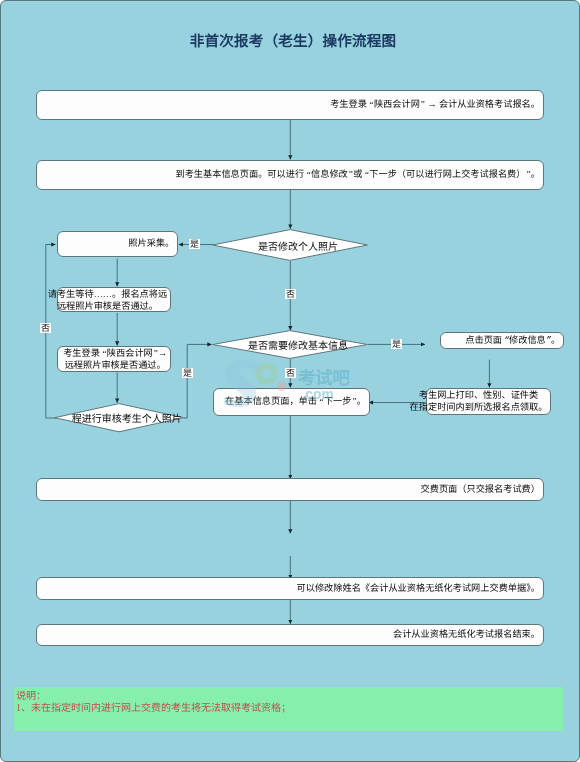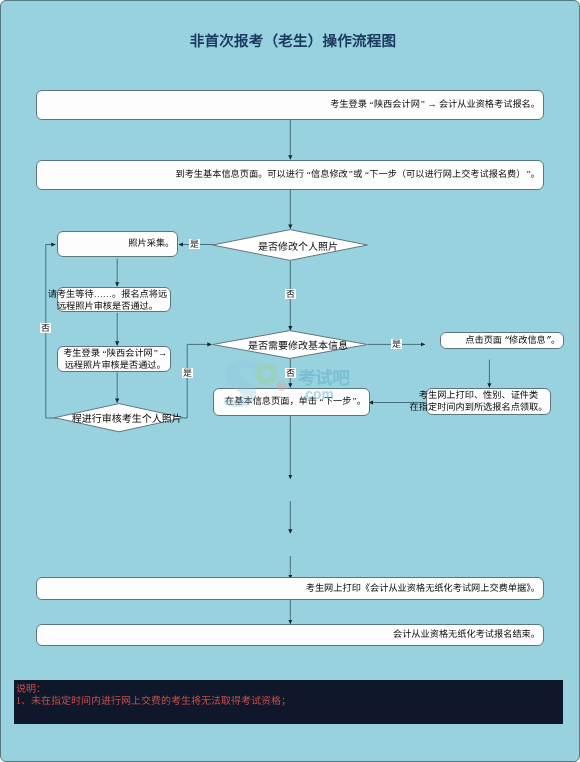--- a/index.html
+++ b/index.html
@@ -19,22 +19,22 @@
   .q.qr{text-align:left;}
   .ml{display:block;white-space:nowrap;}
   .ml > i{display:block;font-style:normal;}
   .dia{position:absolute;}
   .dia > svg{position:absolute;left:0;top:0;overflow:visible;}
   .dia > span{position:absolute;left:8px;top:0;width:100%;height:100%;
             display:flex;align-items:center;justify-content:center;
             font-size:10px;color:#0a0a0a;}
   .lbl{position:absolute;background:#fff;font-size:9px;line-height:10px;
        color:#111;text-align:center;}
-  #note{position:absolute;background:#0f172a;border:0;
-        font-size:10px;color:#c0504d;line-height:11.6px;box-sizing:border-box;}
+  #note{position:absolute;background:#86efac;border:0;
+        font-size:10px;color:#c0504d;line-height:11.6px;box-sizing:border-box;margin-top:7px;}
   #note div{white-space:nowrap;}
   #note div span{display:inline-block;}
   #lines{position:absolute;left:0;top:0;width:580px;height:762px;pointer-events:none;}
   #wm{position:absolute;left:0;top:0;width:580px;height:762px;z-index:5;pointer-events:none;}
 </style>
 </head>
 <body>
 <div id="root">
 
 <div id="panel"></div>
@@ -134,24 +134,27 @@
   <span class="ml">
         <i>考生网上打印、性别、证件类</i>
         <i>在指定时间内到所选报名点领取。</i>
       </span>
     </div>
 
 <div class="box" style="left:212.5px;top:388.3px;width:157.5px;height:27.7px;">
   <span>在基本信息页面，单击<i class="q ql">“</i>下一步<i class="q qr">”</i>。</span>
     </div>
 
+<div class="box" style="left:36px;top:478.3px;width:508px;height:23px;">
+  <span>交费页面（只交报名考试费）</span>
+    </div>
 
 
 <div class="box" style="left:36px;top:577.3px;width:508px;height:22.5px;">
-  <span>考生网上打印《会计从业资格无纸化考试网上交费单据》。</span>
+  <span>可以修改除姓名《会计从业资格无纸化考试网上交费单据》。</span>
     </div>
 
 <div class="box" style="left:36px;top:623.5px;width:508px;height:22.5px;font-family:Liberation Mono, monospace;">
   <span>会计从业资格无纸化考试报名结束。</span>
     </div>
 
 <div class="lbl" style="left:189px;top:239px;width:11px;">是</div>
 <div class="lbl" style="left:285px;top:289px;width:11px;">否</div>
 <div class="lbl" style="left:40px;top:323px;width:11px;">否</div>
 <div class="lbl" style="left:182px;top:368px;width:11px;">是</div>

